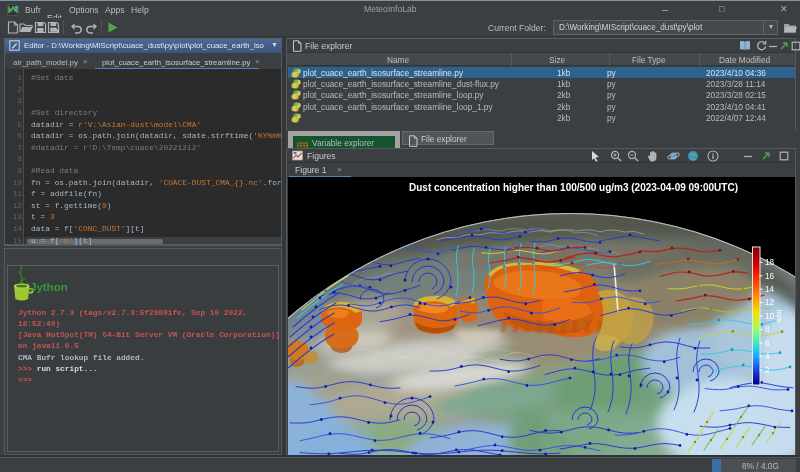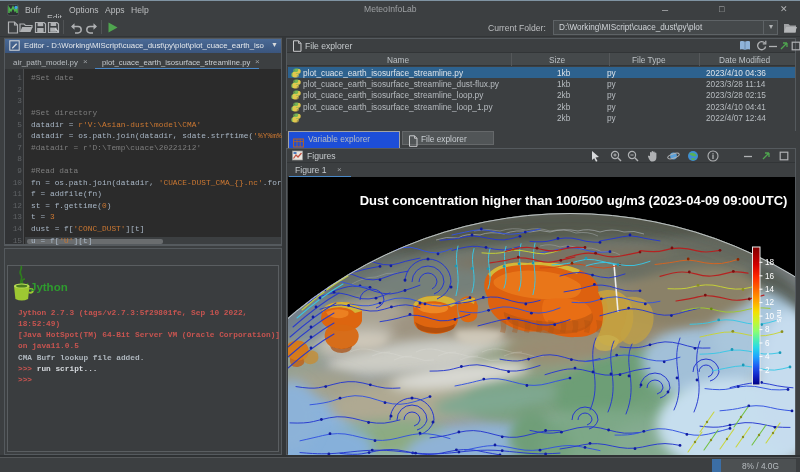--- a/index.html
+++ b/index.html
@@ -119,21 +119,21 @@
     <div class="cl" style="top:98.0px"><span style="color:#7e7e7e">#Read data</span></div>
     <div class="gut" style="top:109.6px">10</div>
     <div class="cl" style="top:109.6px"><span style="color:#a9b7c6">fn = os.path.join(datadir, </span><span style="color:#cc7832">'CUACE-DUST_CMA_{}.nc'</span><span style="color:#a9b7c6">.form</span></div>
     <div class="gut" style="top:121.2px">11</div>
     <div class="cl" style="top:121.2px"><span style="color:#a9b7c6">f = addfile(fn)</span></div>
     <div class="gut" style="top:132.79999999999998px">12</div>
     <div class="cl" style="top:132.79999999999998px"><span style="color:#a9b7c6">st = f.gettime(</span><span style="color:#cc7832">0</span><span style="color:#a9b7c6">)</span></div>
     <div class="gut" style="top:144.39999999999998px">13</div>
     <div class="cl" style="top:144.39999999999998px"><span style="color:#a9b7c6">t = </span><span style="color:#cc7832">3</span></div>
     <div class="gut" style="top:155.99999999999997px">14</div>
-    <div class="cl" style="top:155.99999999999997px"><span style="color:#a9b7c6">dust = f[</span><span style="color:#cc7832">'CONC_DUST'</span><span style="color:#a9b7c6">][t]</span></div>
+    <div class="cl" style="top:155.99999999999997px"><span style="color:#a9b7c6">data = f[</span><span style="color:#cc7832">'CONC_DUST'</span><span style="color:#a9b7c6">][t]</span></div>
     <div class="gut" style="top:167.6px">15</div>
     <div class="cl" style="top:167.6px"><span style="color:#a9b7c6">u = f[</span><span style="color:#cc7832">'U'</span><span style="color:#a9b7c6">][t]</span></div>
   </div>
 
 <div class="abs" style="left:4px;top:248px;width:278px;height:207px;background:#3c3f41;border:1px solid #555a5e">
  <div class="abs" style="left:2px;top:16px;width:272px;height:187px;background:#3a3d3f;border:1px solid #5a5e61"></div>
 </div>
 <div class="abs" style="left:4px;top:248px;width:278px;height:207px;overflow:hidden">
  <div class="abs" style="left:7px;top:17px"><svg width="38" height="38" viewBox="0 0 38 38">
         <path d="M11,20 C7,16 13,14 10,10 C7,6 12,4 10,1" fill="none" stroke="#2f7d1e" stroke-width="1.7"></path>
@@ -232,21 +232,21 @@
     <div style="position:absolute;left:3px;top:1px"><svg width="10" height="10" viewBox="0 0 10 10">
         <path d="M5,0.5 c-2,0 -2.6,0.9 -2.6,2 v1.4 h2.7 v0.6 H1.6 c-1,0 -1.3,1.6 -1.3,2.6 0,1 0.5,2 1.5,2 h1 V7.6 c0-0.9,0.8-1.6,1.7-1.6 h2.6 c0.8,0,1.4-0.7,1.4-1.5 V2.5 c0-1.1-0.7-2-2-2 z M3.7,1.5 a0.55,0.55 0 1 1 0,1.1 a0.55,0.55 0 1 1 0,-1.1" fill="#77b855"></path>
         <path d="M5,9.5 c2,0 2.6,-0.9 2.6,-2 V6.1 H4.9 V5.5 h3.5 c1,0 1.3,-1.6 1.3,-2.6 0,-1 -0.5,-2 -1.5,-2 h-1 v1.4 c0,0.9 -0.8,1.6 -1.7,1.6 H2.9 c-0.8,0 -1.4,0.7 -1.4,1.5 v2.1 c0,1.1 0.7,2 2,2 z M6.3,8.5 a0.55,0.55 0 1 1 0,-1.1 a0.55,0.55 0 1 1 0,1.1" fill="#e0c84e"></path>
       </svg></div>
     <div style="position:absolute;left:269px;top:1.2px">2kb</div>
     <div style="position:absolute;left:319px;top:1.2px">py</div>
     <div style="position:absolute;left:418px;top:1.2px">2022/4/07 12:44</div>
   </div>
 
 <div class="abs" style="left:286px;top:131px;width:510px;height:15px;background:#3c3f41">
- <div style="position:absolute;left:2px;top:0px;width:112px;height:28px;background:#1d4ed8;border:1px solid #a3a3a3">
+ <div style="position:absolute;left:2px;top:0px;width:112px;height:28px;background:#14532d;border:5px solid #a3a3a3">
    <div style="position:absolute;left:4px;top:2px"><svg width="11" height="10" viewBox="0 0 11 10">
           <rect x="0.6" y="1" width="9.8" height="8" fill="none" stroke="#b8641f" stroke-width="1"></rect>
           <path d="M0.6,3.6 h9.8 M4,1 v8 M7.2,1 v8" stroke="#b8641f" stroke-width="0.8"></path>
         </svg></div>
    <span style="position:absolute;left:19px;top:1.6px;color:#b7bcc0;font-size:8.3px">Variable explorer</span>
  </div>
  <div style="position:absolute;left:116px;top:0px;width:92px;height:14px;background:#515557;border:1px solid #65686a">
    <div style="position:absolute;left:5px;top:1px"><svg width="10" height="12" viewBox="0 0 10 12">
           <path d="M1.5,0.8 h5 l2.5,2.5 v8 h-7.5 z" fill="none" stroke="#c8cacc" stroke-width="1"></path>
           <path d="M6.5,0.8 v2.5 h2.5" fill="none" stroke="#c8cacc" stroke-width="0.9"></path>
@@ -728,20 +728,20 @@
       <text x="765" y="332.4" font-size="8.2" fill="#fff" font-family="Liberation Sans, sans-serif">8</text>
       <line x1="759.5" y1="343.0" x2="762.5" y2="343.0" stroke="#fff" stroke-width="1"></line>
       <text x="765" y="345.8" font-size="8.2" fill="#fff" font-family="Liberation Sans, sans-serif">6</text>
       <line x1="759.5" y1="356.4" x2="762.5" y2="356.4" stroke="#fff" stroke-width="1"></line>
       <text x="765" y="359.2" font-size="8.2" fill="#fff" font-family="Liberation Sans, sans-serif">4</text>
       <line x1="759.5" y1="369.9" x2="762.5" y2="369.9" stroke="#fff" stroke-width="1"></line>
       <text x="765" y="372.7" font-size="8.2" fill="#fff" font-family="Liberation Sans, sans-serif">2</text>
       <text x="777" y="316" font-size="8" fill="#fff" font-family="Liberation Sans, sans-serif" transform="rotate(90 777 316)" text-anchor="middle">m/s</text>
 </svg>
 </div>
-<div class="abs" style="left:352px;top:193px;width:443px;text-align:center;color:#fff;font-size:13px;font-weight:bold">Dust concentration higher than 100/500 ug/m3 (2023-04-09 09:00UTC)</div>
+<div class="abs" style="left:352px;top:182px;width:443px;text-align:center;color:#fff;font-size:10px;font-weight:bold">Dust concentration higher than 100/500 ug/m3 (2023-04-09 09:00UTC)</div>
 
 <div class="abs" style="left:0;top:455px;width:800px;height:2px;background:#2f3234"></div>
 <div class="abs" style="left:0;top:457px;width:800px;height:15px;background:#3c3f41;border-top:1px solid #55585a">
  <div style="position:absolute;left:712px;top:1px;width:84px;height:13px;background:#4c5052">
    <div style="position:absolute;left:0;top:0;width:9px;height:13px;background:#3b6ea5"></div>
    <span style="position:absolute;left:30px;top:2px;color:#b7bcc0;font-size:8.3px">8% / 4.0G</span>
  </div>
 </div>
 </body></html>

